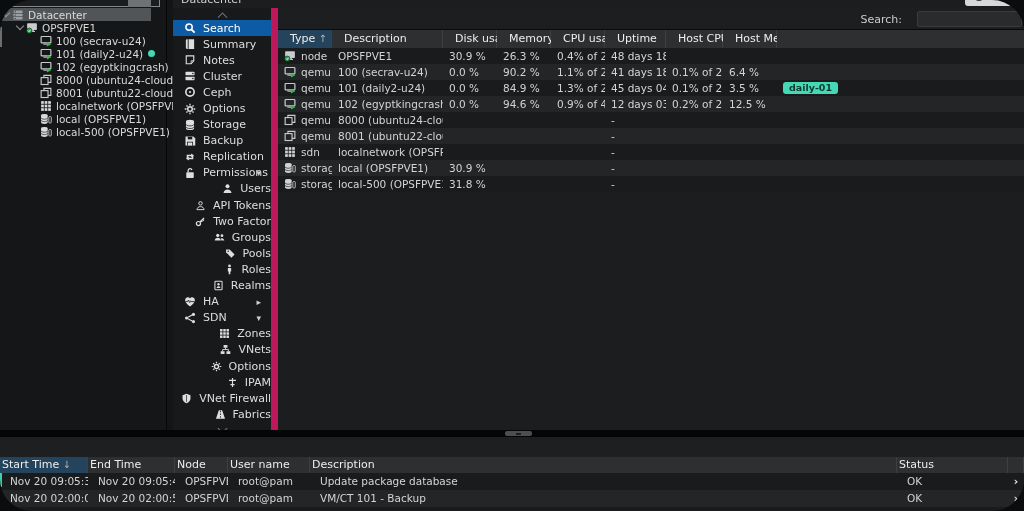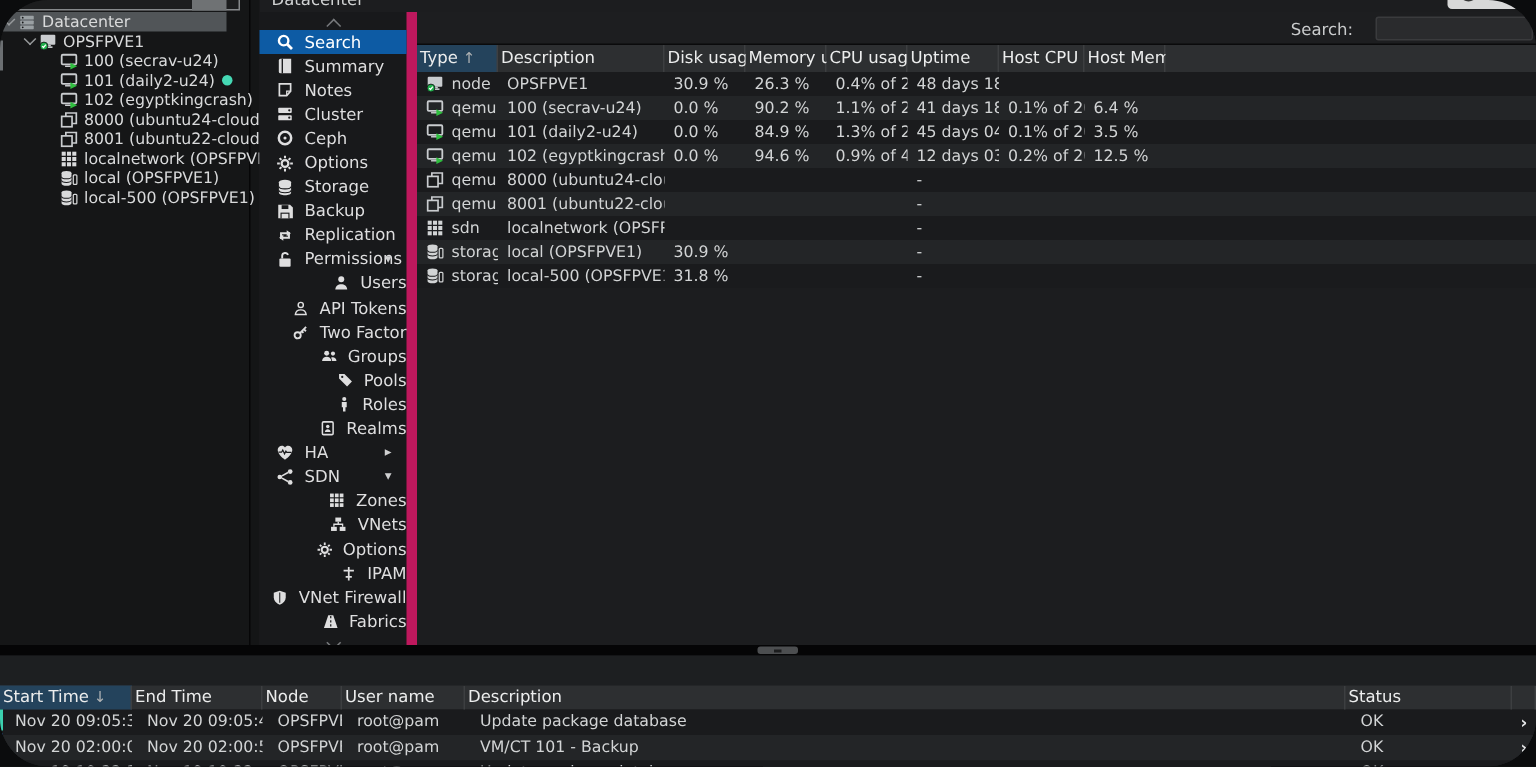--- a/index.html
+++ b/index.html
@@ -42,21 +42,21 @@
 
   
   .toolbar { position:absolute; left:105px; top:8px; right:0; height:22px; background:#1d1e20; border-bottom:1px solid #0a0a0b; }
   .search-label { position:absolute; right:122px; top:5px; font-size:11px; color:#c9cbcc; }
   .search-input { position:absolute; right:2px; top:3px; width:105px; height:16px; background:#2a2b2d; border:1px solid #3a3b3d; border-radius:2px; color:#ddd; font-size:11px; padding:0 4px; outline:none; }
 
   
   .grid { position:absolute; left:105px; top:30px; right:0; }
   .grid-header, .grid-row { display:grid; grid-template-columns:54px 111px 54px 54px 54px 61px 57px 54px 1fr; }
   .grid-header { height:18px; background:#2d2f31; }
-  .grid-header .hcell { font-size:11px; color:#eceded; line-height:18px; padding-left:2px; box-shadow:inset -1px 0 0 #3d3f41; white-space:nowrap; overflow:hidden; }
+  .grid-header .hcell { font-size:11px; color:#eceded; line-height:18px; padding-left:12px; box-shadow:inset -1px 0 0 #3d3f41; white-space:nowrap; overflow:hidden; }
   .grid-header .hcell.sorted { background:#24435c; }
   .sort-arrow { color:#aeb1b3; font-size:10px; }
   .grid-row { height:16px; }
   .grid-row:nth-child(odd) { background:#232527; }
   .grid-row:nth-child(even) { background:#1a1b1d; }
   .cell { font-size:10.5px; color:#d2d4d5; line-height:16px; padding-left:6px; white-space:nowrap; overflow:hidden; display:flex; align-items:center; }
   .type-cell .icon { margin-right:5px; }
   .tag-badge { background:var(--tag); color:#123a31; font-size:9.5px; line-height:12px; padding:0 6px; border-radius:3px; font-weight:bold; }
 
   
@@ -573,20 +573,23 @@
             </span>
             <span>qemu</span>
           </div>
           <div class="cell">101 (daily2-u24)</div>
           <div class="cell">0.0 %</div>
           <div class="cell">84.9 %</div>
           <div class="cell">1.3% of 2 ...</div>
           <div class="cell">45 days 04:3...</div>
           <div class="cell">0.1% of 20 ...</div>
           <div class="cell">3.5 %</div>
+          <div class="cell">
+            <span class="tag-badge">daily-01</span>
+          </div>
         </div>
         <div class="grid-row">
           <div class="cell type-cell">
             <span class="icon">
               <svg width="12" height="12" viewBox="0 0 16 16">
                 <rect x="1.5" y="2" width="13" height="8.6" rx="1" fill="none" stroke="#c9cccf" stroke-width="1.6"></rect>
                 <rect x="4.5" y="11.6" width="7" height="1.3" fill="#c9cccf"></rect>
                 <path d="M9.2 9.2l6 3-6 3z" fill="#2fbf3f"></path>
               </svg>
             </span>

